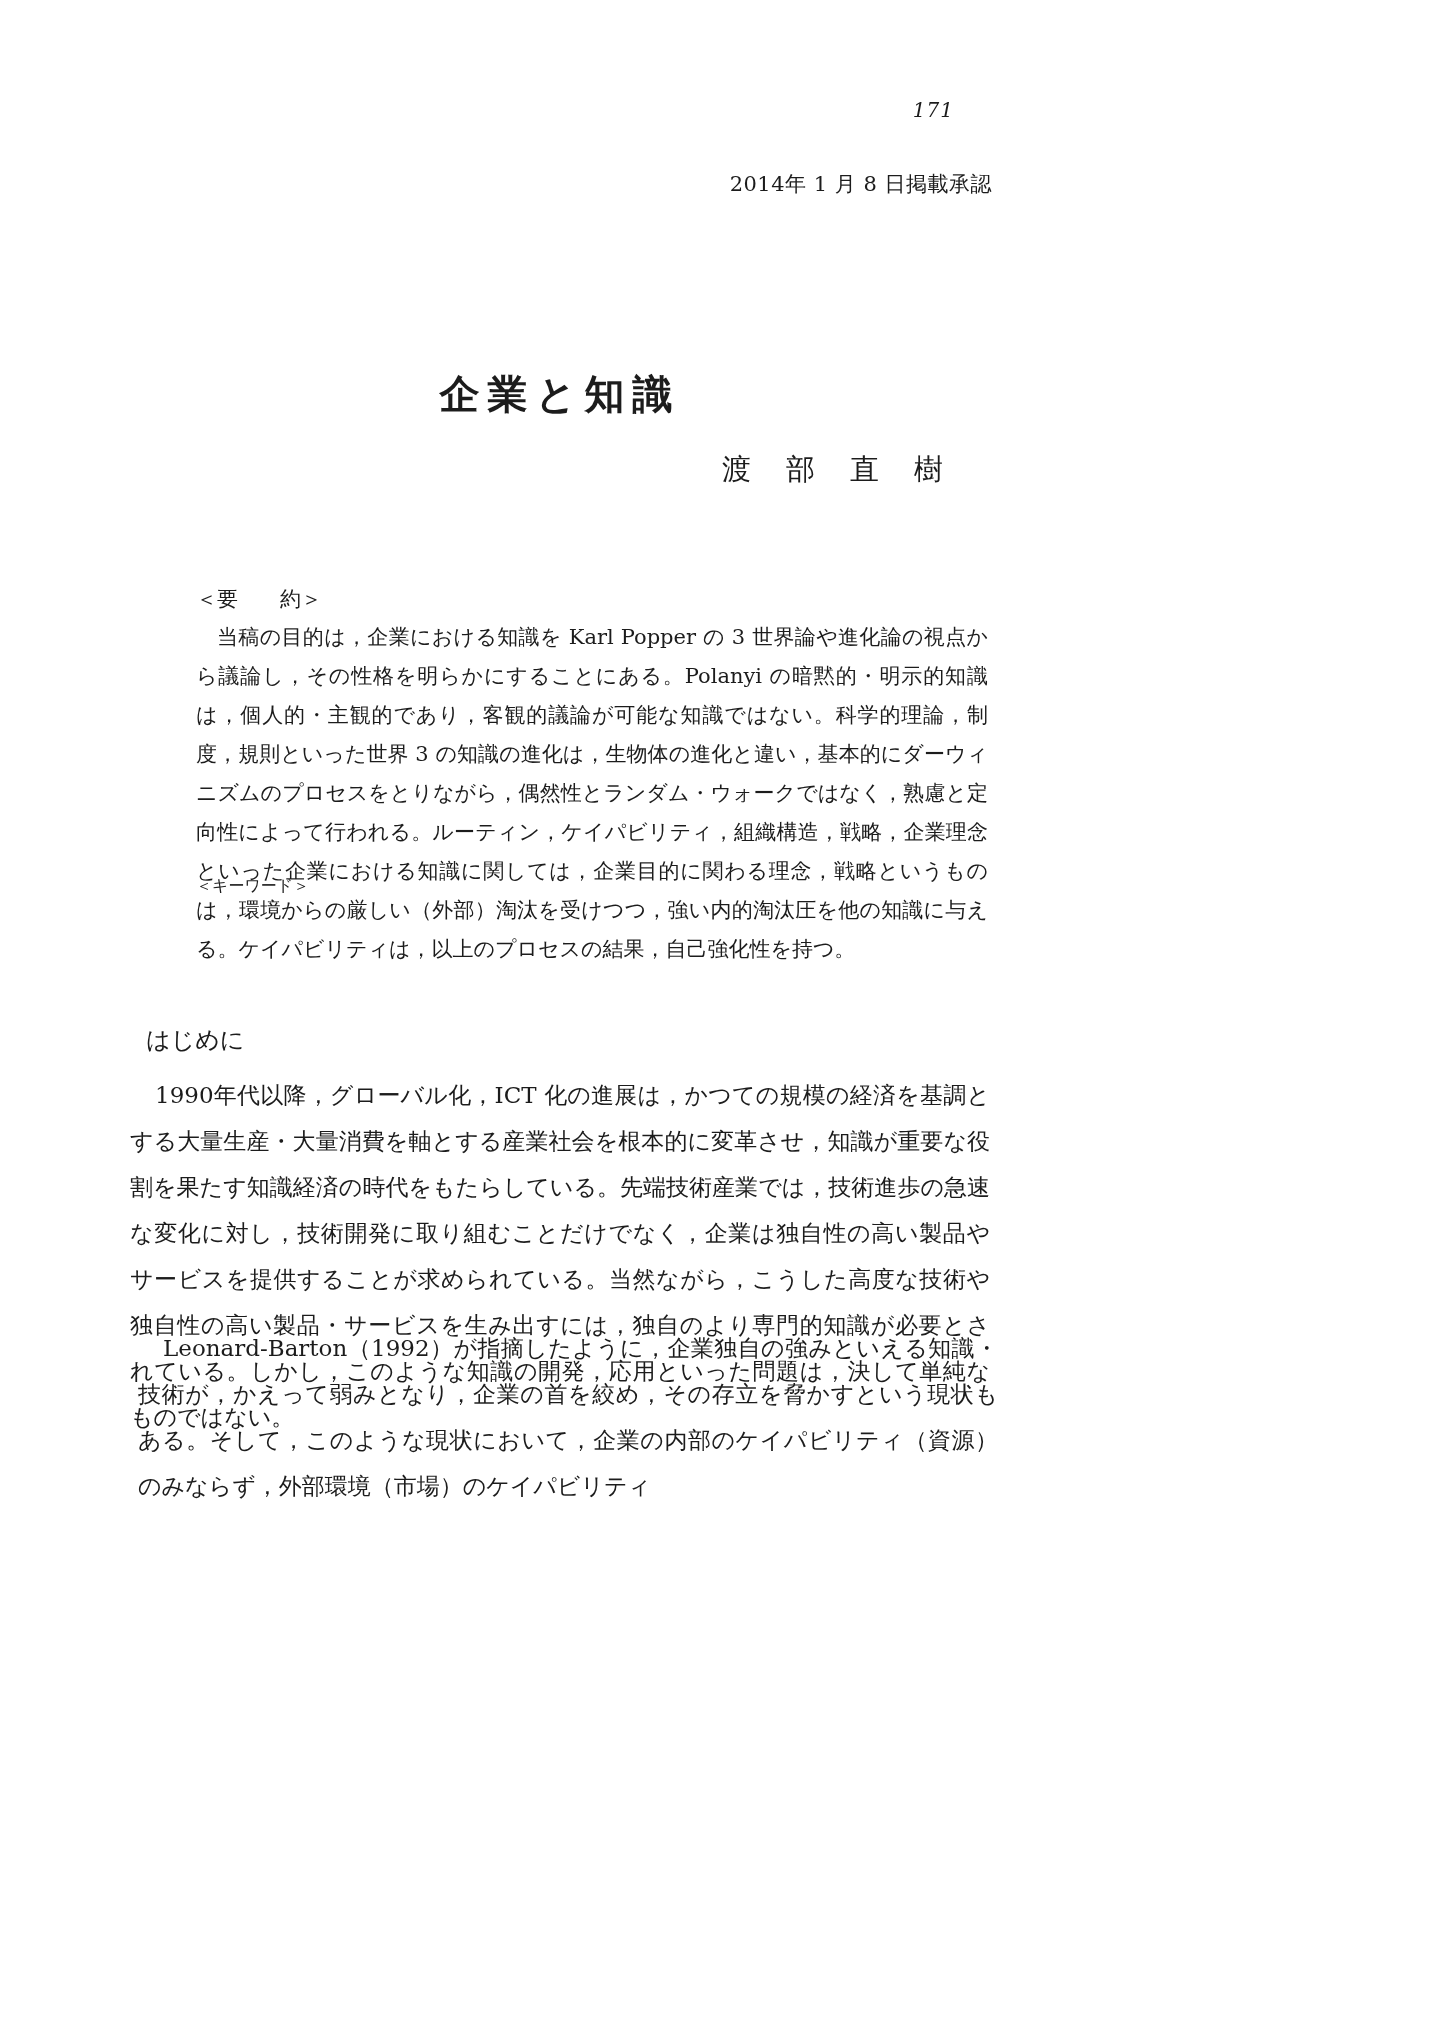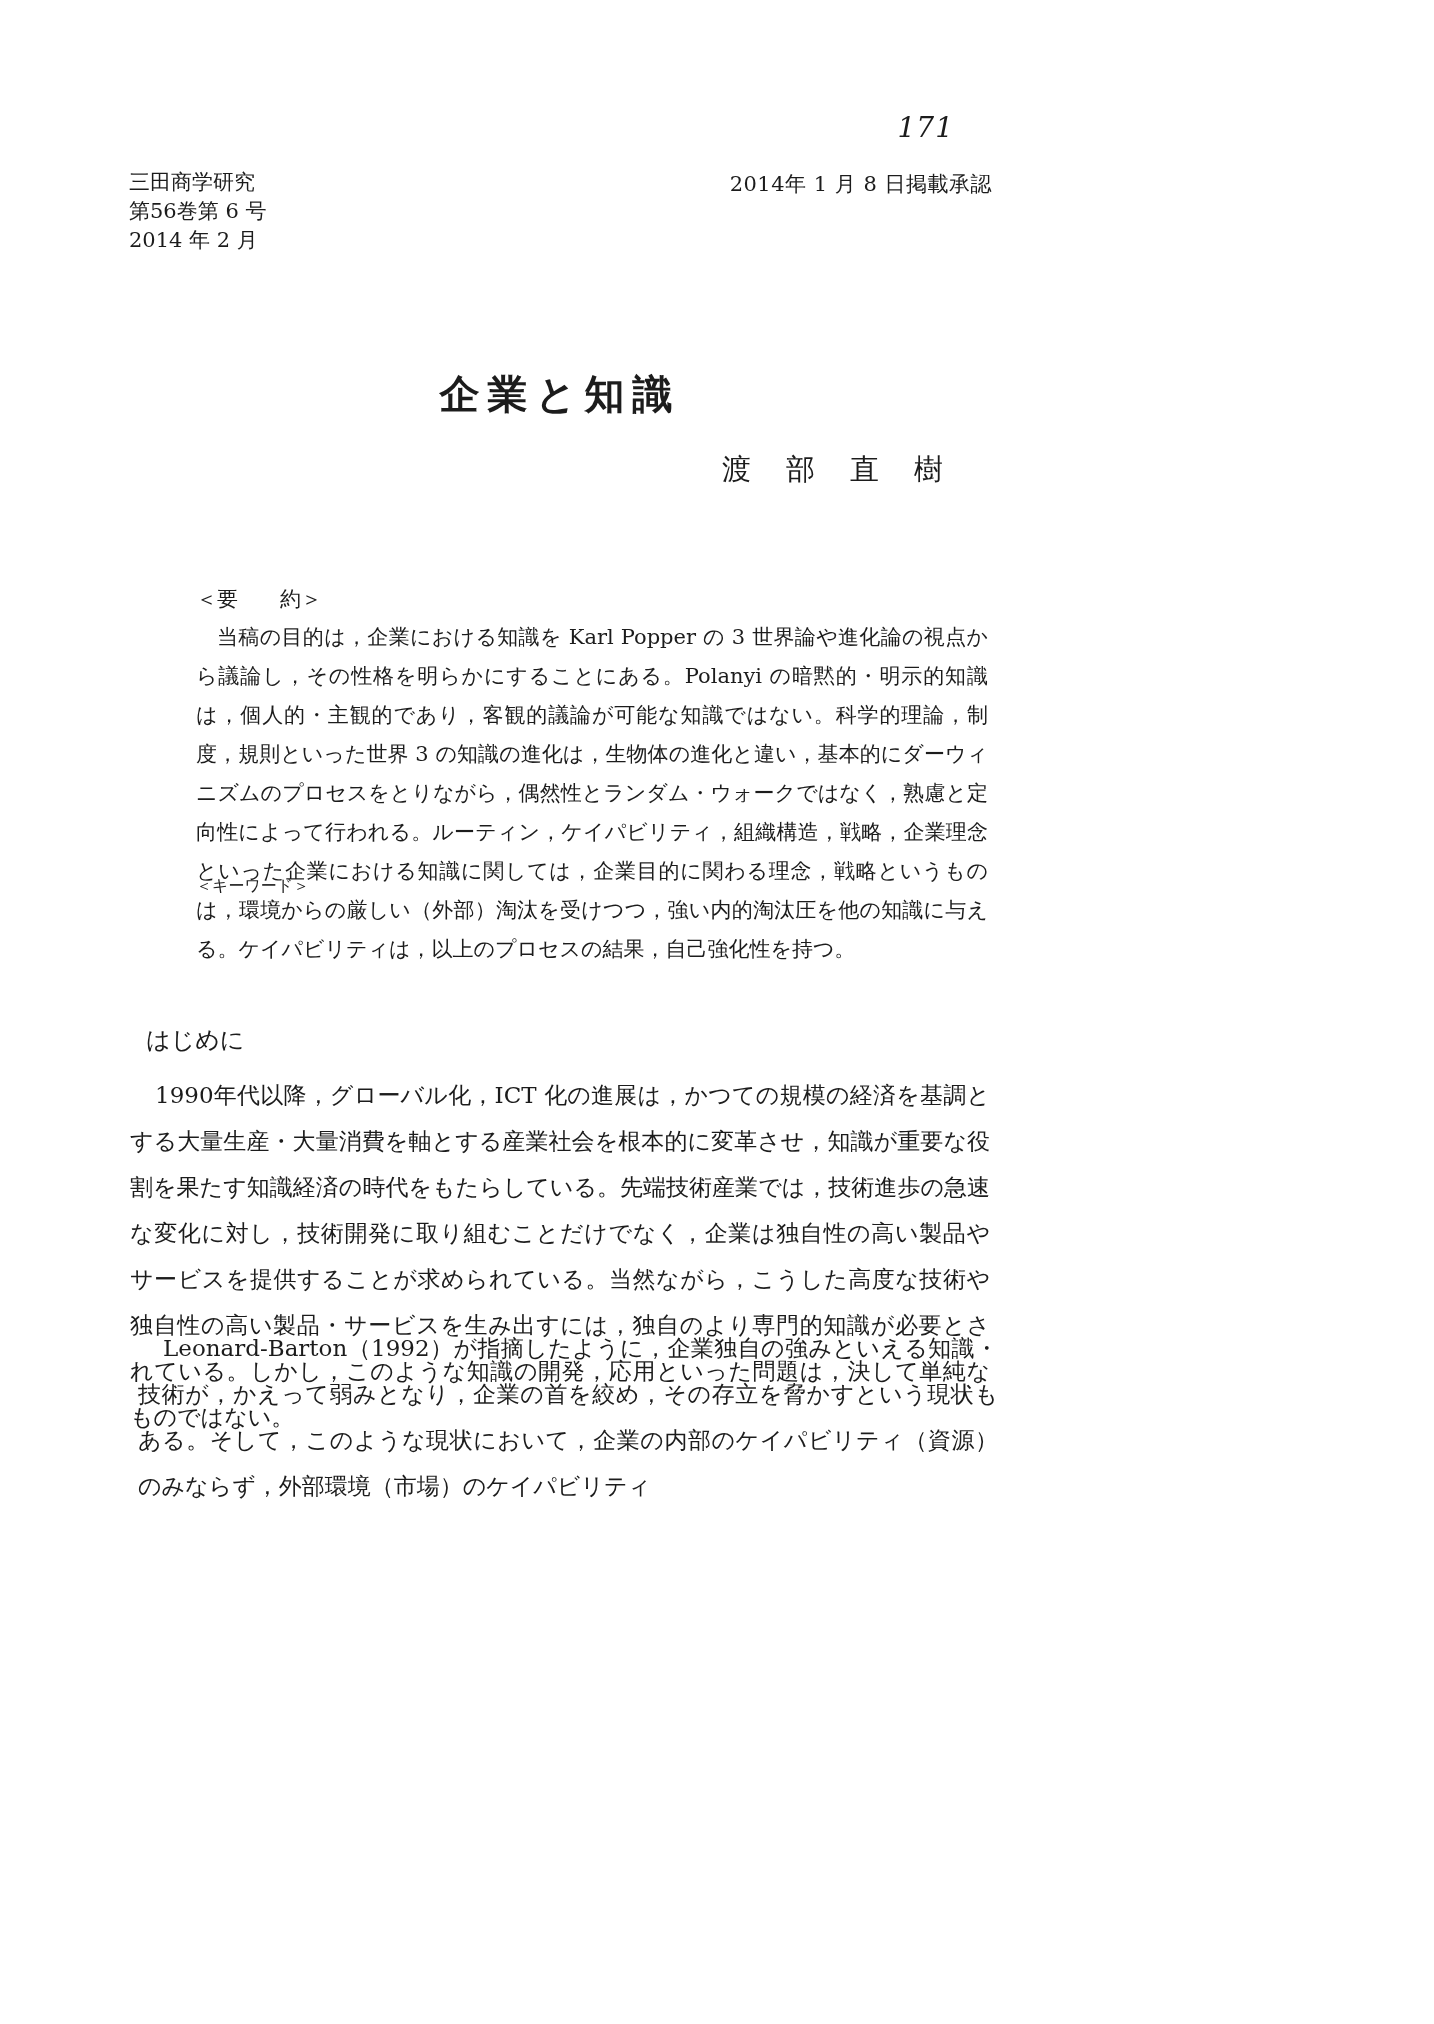--- a/index.html
+++ b/index.html
@@ -14,23 +14,23 @@
     color: #1c1c1c;
     font-family: "DejaVu Serif", "Liberation Serif", serif;
     -webkit-font-smoothing: antialiased;
   }
   .page {
     position: absolute;
     inset: 0;
   }
   .pageno {
     position: absolute;
-    top: 111px;
+    top: 98px;
     right: 480px;
-    font-size: 28px;
+    font-size: 20px;
     font-style: italic;
     letter-spacing: 1px;
   }
   .journal-block {
     position: absolute;
     left: 129px;
     top: 168px;
     font-size: 21px;
     line-height: 29px;
   }
@@ -106,25 +106,20 @@
   .para-1 { top: 1072px; }
   .para-2 { top: 1317px; }
 </style>
 </head>
 <body>
 
 <div class="page">
 
   <div class="pageno">171</div>
 
-  <div class="journal-block">
-    <div>三田商学研究</div>
-    <div>第56巻第 6 号</div>
-    <div>2014 年  2  月</div>
-  </div>
 
   <div class="acceptance">2014年 1 月 8 日掲載承認</div>
 
   <h1 class="title">企業と知識</h1>
 
   <div class="author">渡　部　直　樹</div>
 
   <div class="abstract-heading">＜要　　約＞</div>
 
   <div class="abstract-body">当稿の目的は，企業における知識を Karl Popper の 3 世界論や進化論の視点から議論し，その性格を明らかにすることにある。Polanyi の暗黙的・明示的知識は，個人的・主観的であり，客観的議論が可能な知識ではない。科学的理論，制度，規則といった世界 3 の知識の進化は，生物体の進化と違い，基本的にダーウィニズムのプロセスをとりながら，偶然性とランダム・ウォークではなく，熟慮と定向性によって行われる。ルーティン，ケイパビリティ，組織構造，戦略，企業理念といった企業における知識に関しては，企業目的に関わる理念，戦略というものは，環境からの厳しい（外部）淘汰を受けつつ，強い内的淘汰圧を他の知識に与える。ケイパビリティは，以上のプロセスの結果，自己強化性を持つ。</div>

